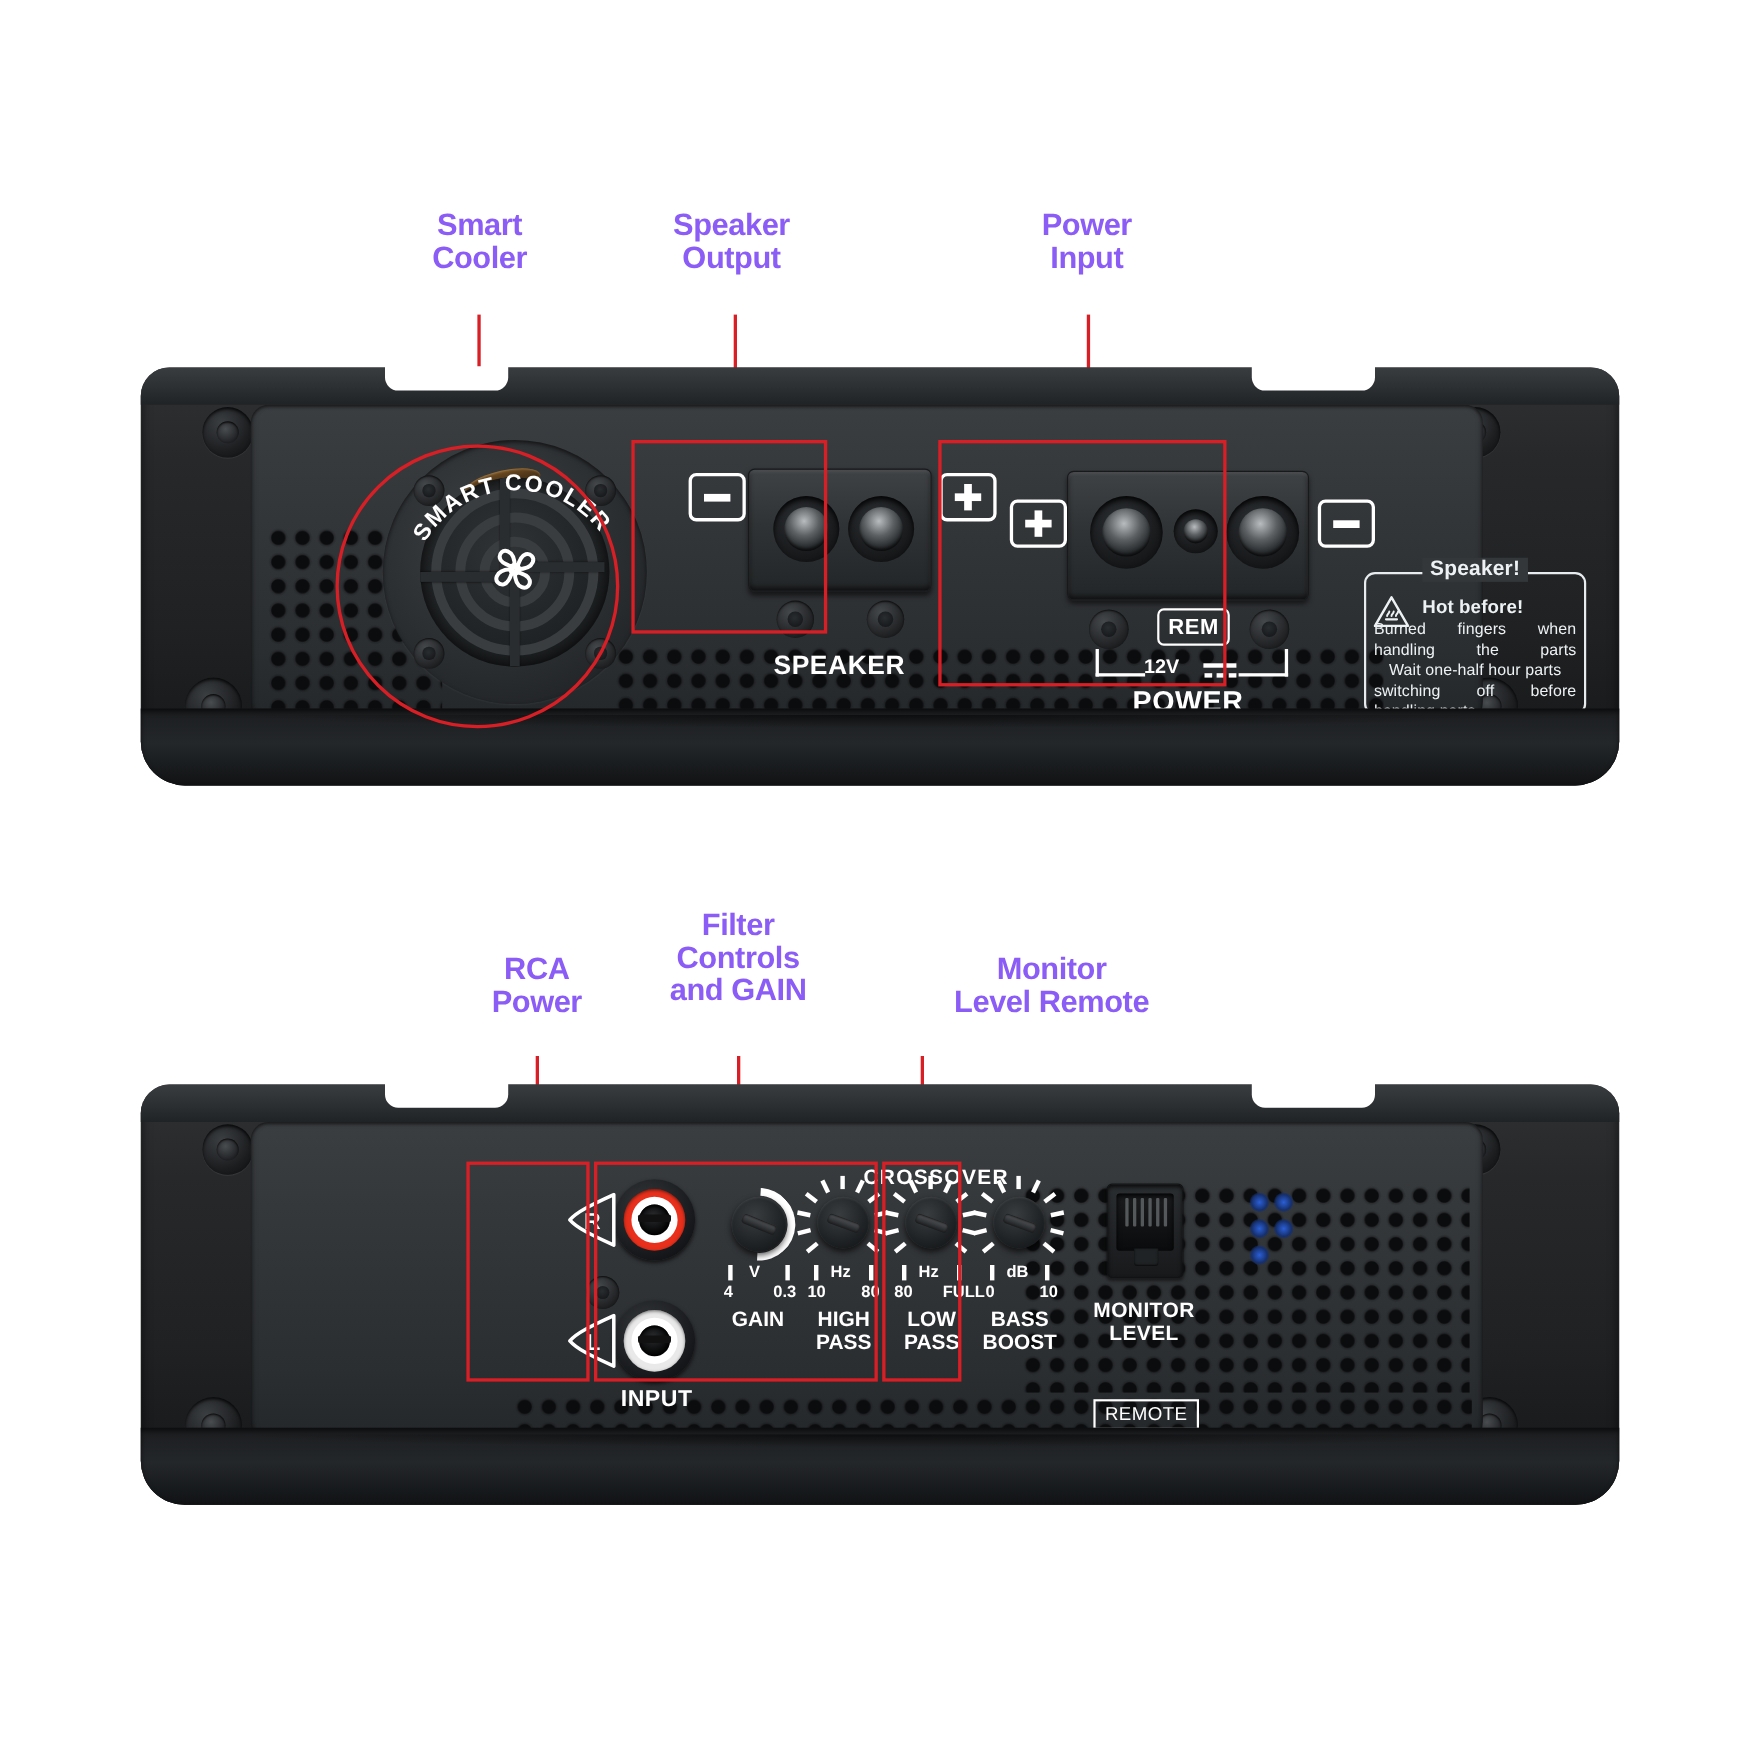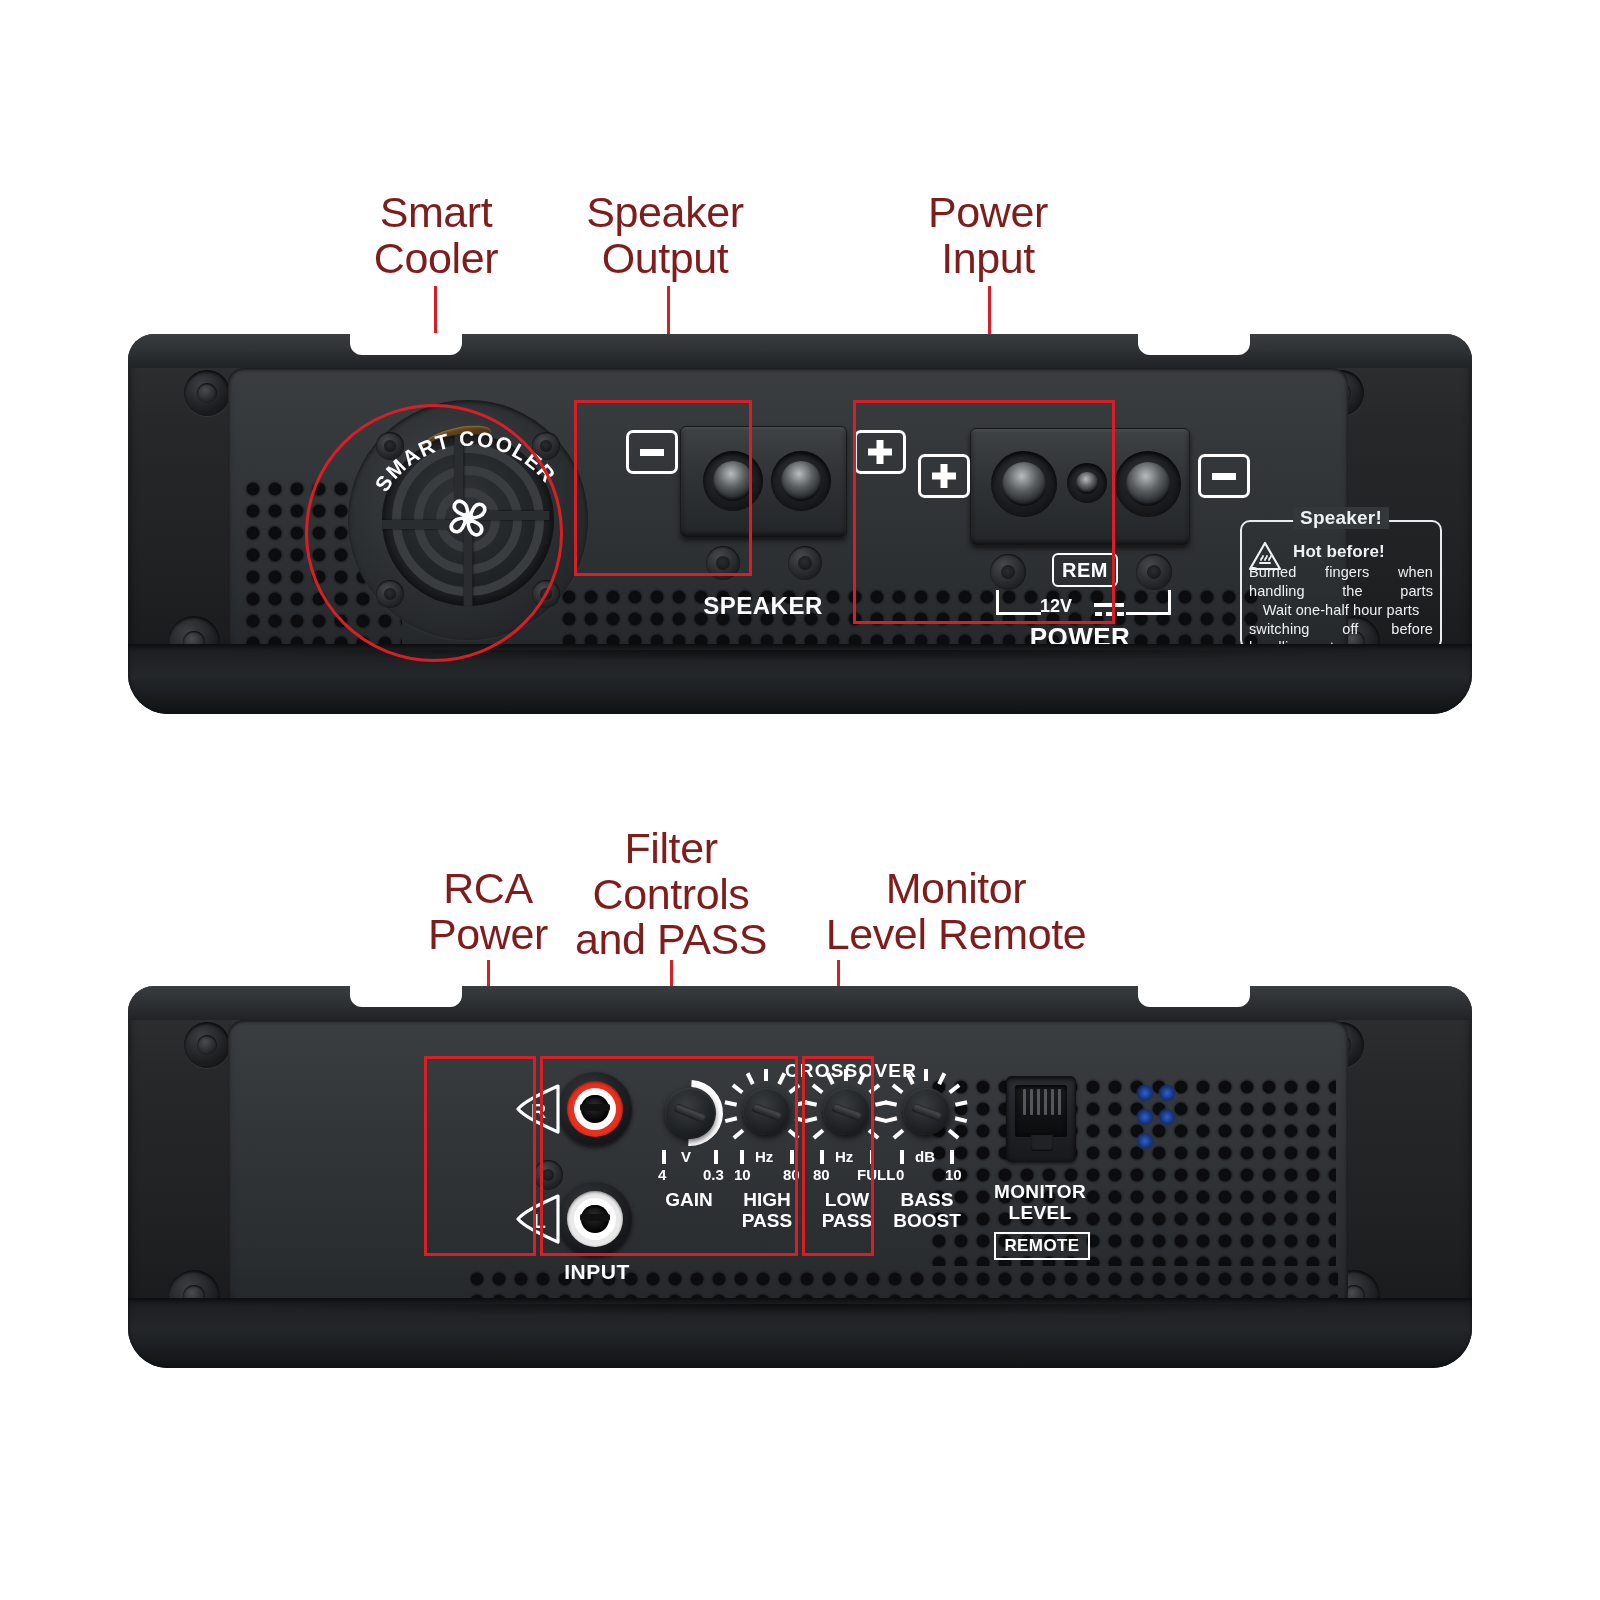--- a/index.html
+++ b/index.html
@@ -2,23 +2,23 @@
 <html><head>
 <meta charset="utf-8">
 <style>
   html,body{margin:0;padding:0;background:#ffffff;}
   body{width:1600px;height:1600px;position:relative;overflow:hidden;
        font-family:"Liberation Sans","DejaVu Sans",sans-serif;}
 
   .stage{position:absolute;inset:0;}
 
   
-  .callout{position:absolute;color:#7f1d1d;font-size:43px;line-height:1.06;
+  .callout{position:absolute;color:#8b5cf6;font-size:28px;line-height:1.06;
            text-align:center;letter-spacing:-0.4px;white-space:pre-line;
-           font-weight:400;}
+           font-weight:700;}
   .leader{position:absolute;background:#d91f26;width:3px;}
 
   
   .amp{position:absolute;}
   .amp-outer{position:absolute;inset:0;
      background:linear-gradient(180deg,#2f3133 0%,#26282a 22%,#1f2123 62%,#141618 100%);
      border-radius:26px 26px 40px 40px;
      box-shadow:inset 0 2px 2px rgba(255,255,255,.10),
                 inset 0 -6px 10px rgba(0,0,0,.65);}
   .amp-lip{position:absolute;left:0;right:0;top:0;height:34px;
@@ -148,22 +148,22 @@
      background:linear-gradient(180deg,#2b2e31,#17191b);
      box-shadow:inset 0 2px 4px rgba(0,0,0,.8),0 2px 3px rgba(0,0,0,.5);
      border:1px solid #101213;}
   .rjin{position:absolute;border-radius:3px;
      background:linear-gradient(180deg,#1a1c1e,#0a0b0c);
      box-shadow:inset 0 2px 5px rgba(0,0,0,.95);}
   .rjpin{position:absolute;background:#55585b;border-radius:1px;}
   .rjtab{position:absolute;background:#202325;border-radius:0 0 3px 3px;
      box-shadow:inset 0 -1px 2px rgba(0,0,0,.8);}
 
-  .remotebox{position:absolute;border:2px solid #fff;color:#fff;font-weight:700;
-     display:flex;align-items:center;justify-content:center;}
+  .remotebox{position:absolute;border:2px solid #fff;color:#fff;font-weight:400;
+     display:flex;align-items:center;justify-content:center;margin-top:40px;}
 
   
   .rbox{position:absolute;border:3px solid #d91f26;box-sizing:border-box;}
   .rcircle{position:absolute;border:3px solid #d91f26;border-radius:50%;box-sizing:border-box;}
 </style>
 </head>
 <body>
 
 <div class="stage">
 
@@ -312,21 +312,21 @@
   <div class="rcircle" style="left:305px;top:404px;width:258px;height:258px;"></div>
   <div class="rbox" style="left:574px;top:400px;width:178px;height:176px;"></div>
   <div class="rbox" style="left:853px;top:400px;width:262px;height:224px;"></div>
 
   <div class="callout" style="left:370px;top:866px;width:236px;">RCA
 Power</div>
   <div class="leader" style="left:487px;top:960px;height:98px;"></div>
 
   <div class="callout" style="left:553px;top:826px;width:236px;">Filter
 Controls
-and PASS</div>
+and GAIN</div>
   <div class="leader" style="left:670px;top:960px;height:98px;"></div>
 
   <div class="callout" style="left:786px;top:866px;width:340px;">Monitor
 Level Remote</div>
   <div class="leader" style="left:837px;top:960px;height:98px;"></div>
 
   <div class="amp" style="left:128px;top:986px;width:1344px;height:382px;">
     <div class="amp-outer"></div>
     <div class="amp-lip"></div>
     <div class="amp-notch" style="left:222px;"></div>

